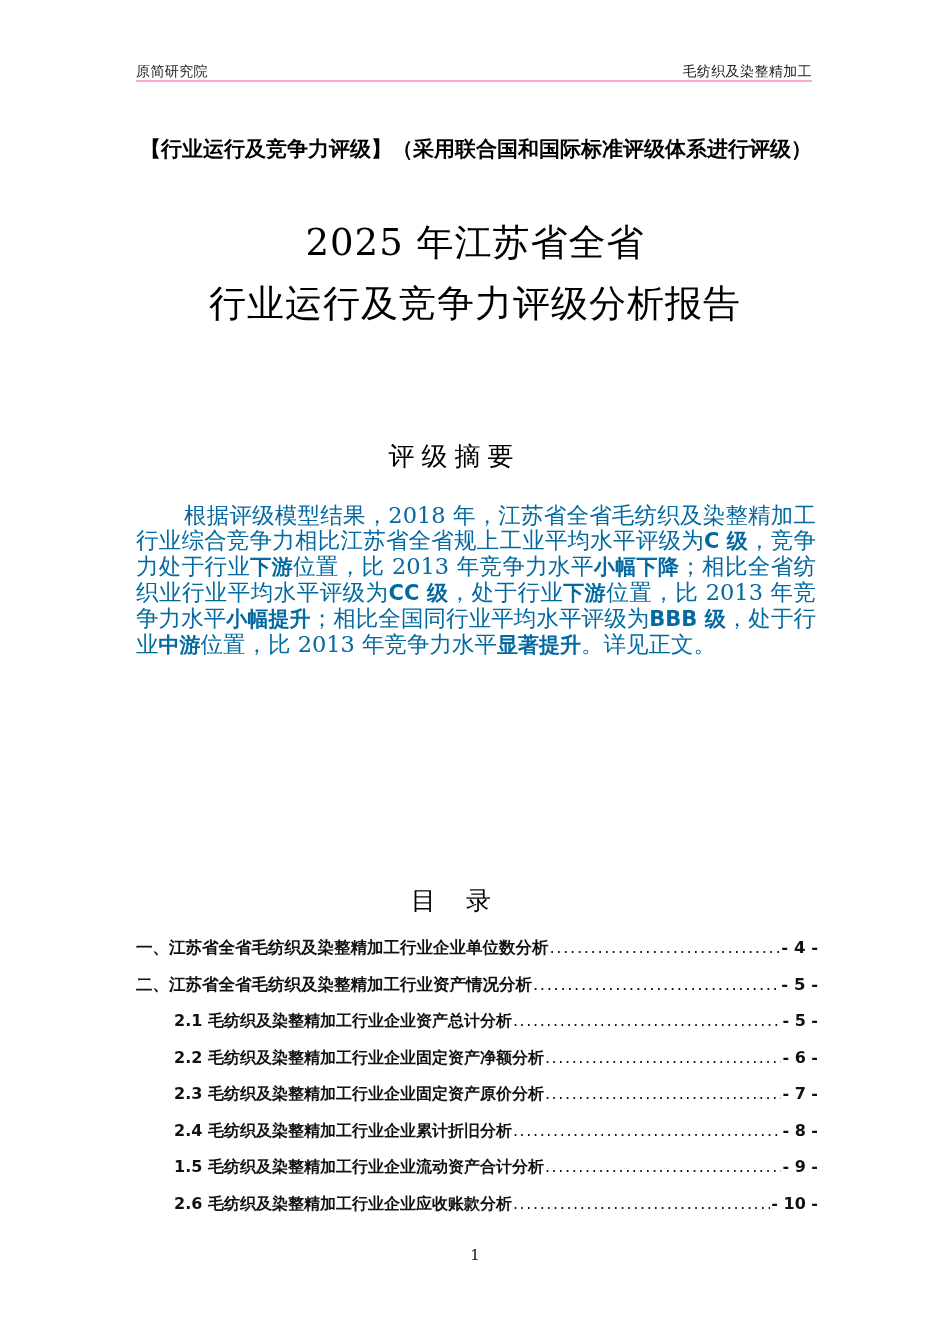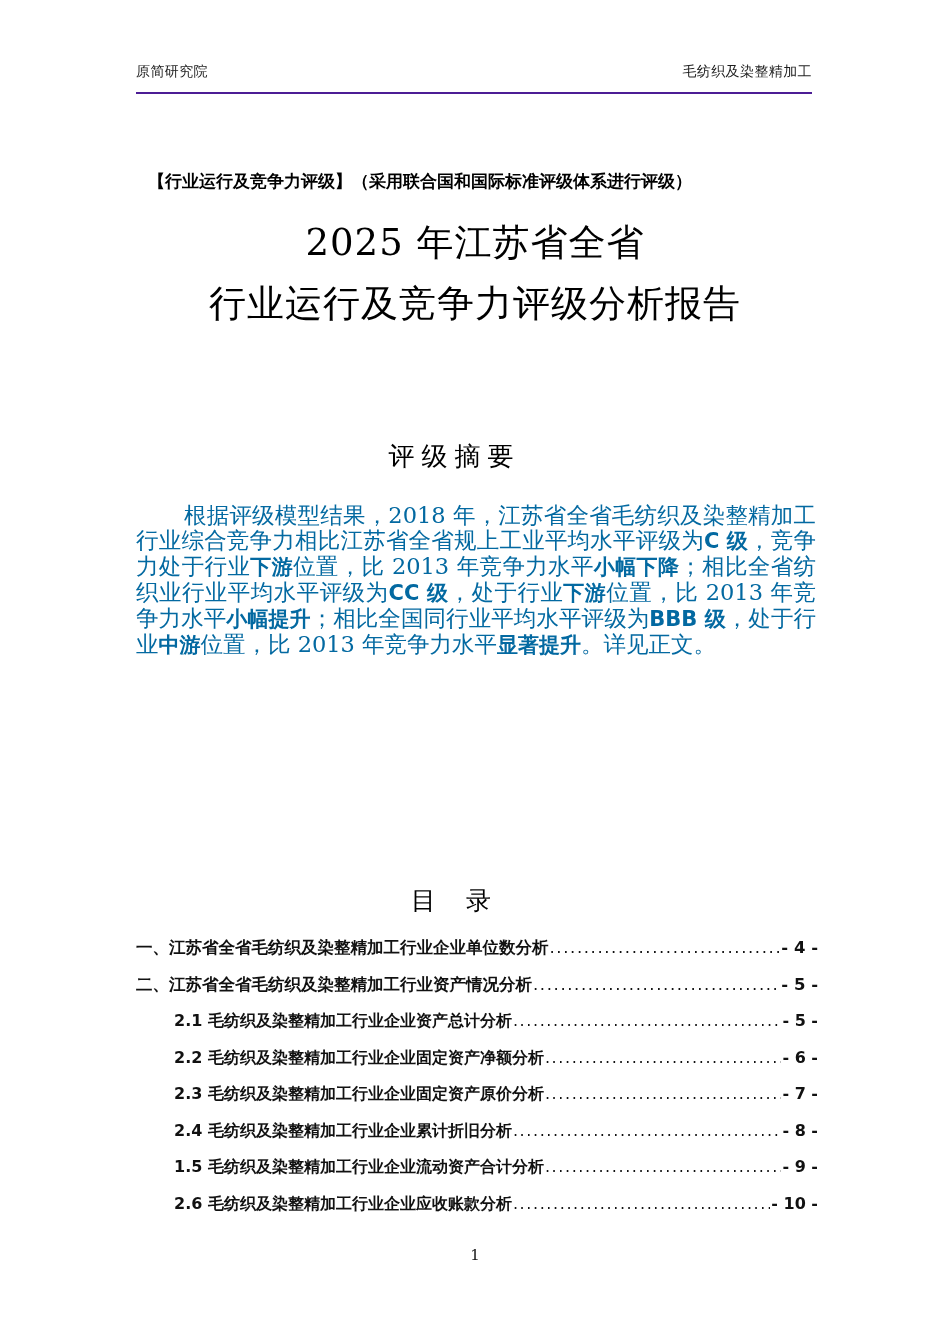--- a/index.html
+++ b/index.html
@@ -25,44 +25,43 @@
 
   
   .page-header {
     position: absolute;
     left: 136px;
     top: 62px;
     width: 676px;
     display: flex;
     justify-content: space-between;
     align-items: flex-end;
-    border-bottom: 2px solid #4c1d95;
-    padding-bottom: 12px;
+    border-bottom: 2px solid #f9a8d4;
+    padding-bottom: 0;
   }
   .page-header span {
     font-family: "DejaVu Sans", "Liberation Sans", sans-serif;
     font-size: 14px;
     line-height: 18px;
     color: #1d1d1d;
     letter-spacing: 0.4px;
   }
 
   
   .kicker {
     position: absolute;
-    left: 148px;
+    left: 140px;
     top: 136px;
     width: 690px;
     font-family: "DejaVu Serif", "Liberation Serif", serif;
     font-weight: bold;
-    font-size: 17px;
+    font-size: 21px;
     line-height: 26px;
     letter-spacing: 0px;
     white-space: nowrap;
-    margin-top: 32px;
   }
 
   
   .doc-title {
     position: absolute;
     left: 0;
     top: 212px;
     width: 950px;
     text-align: center;
   }

